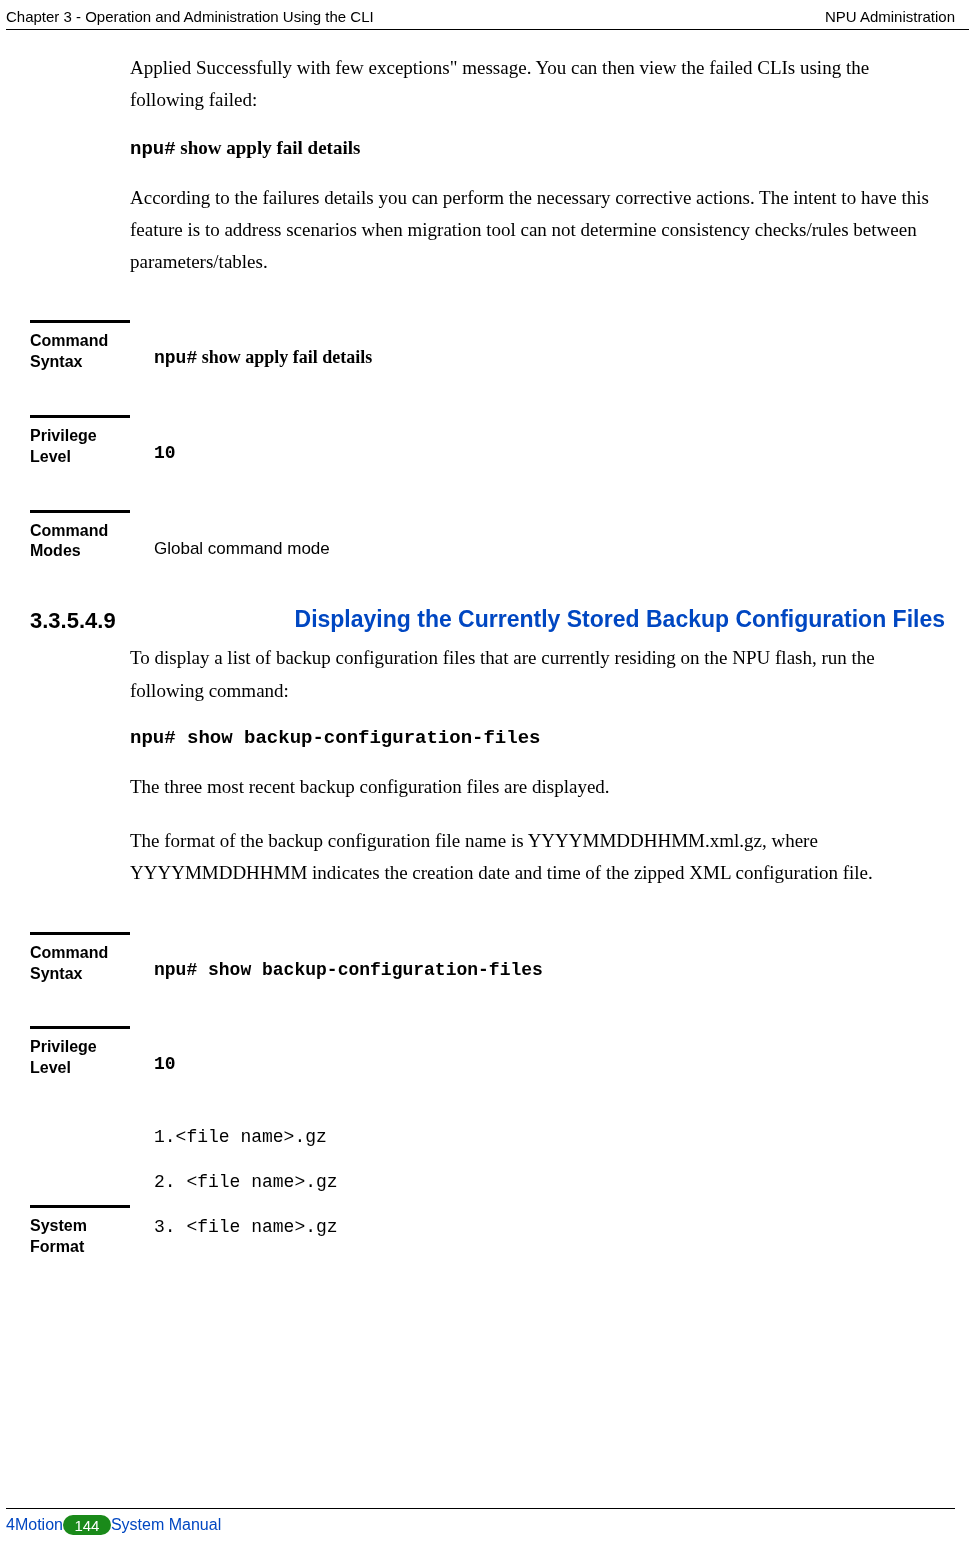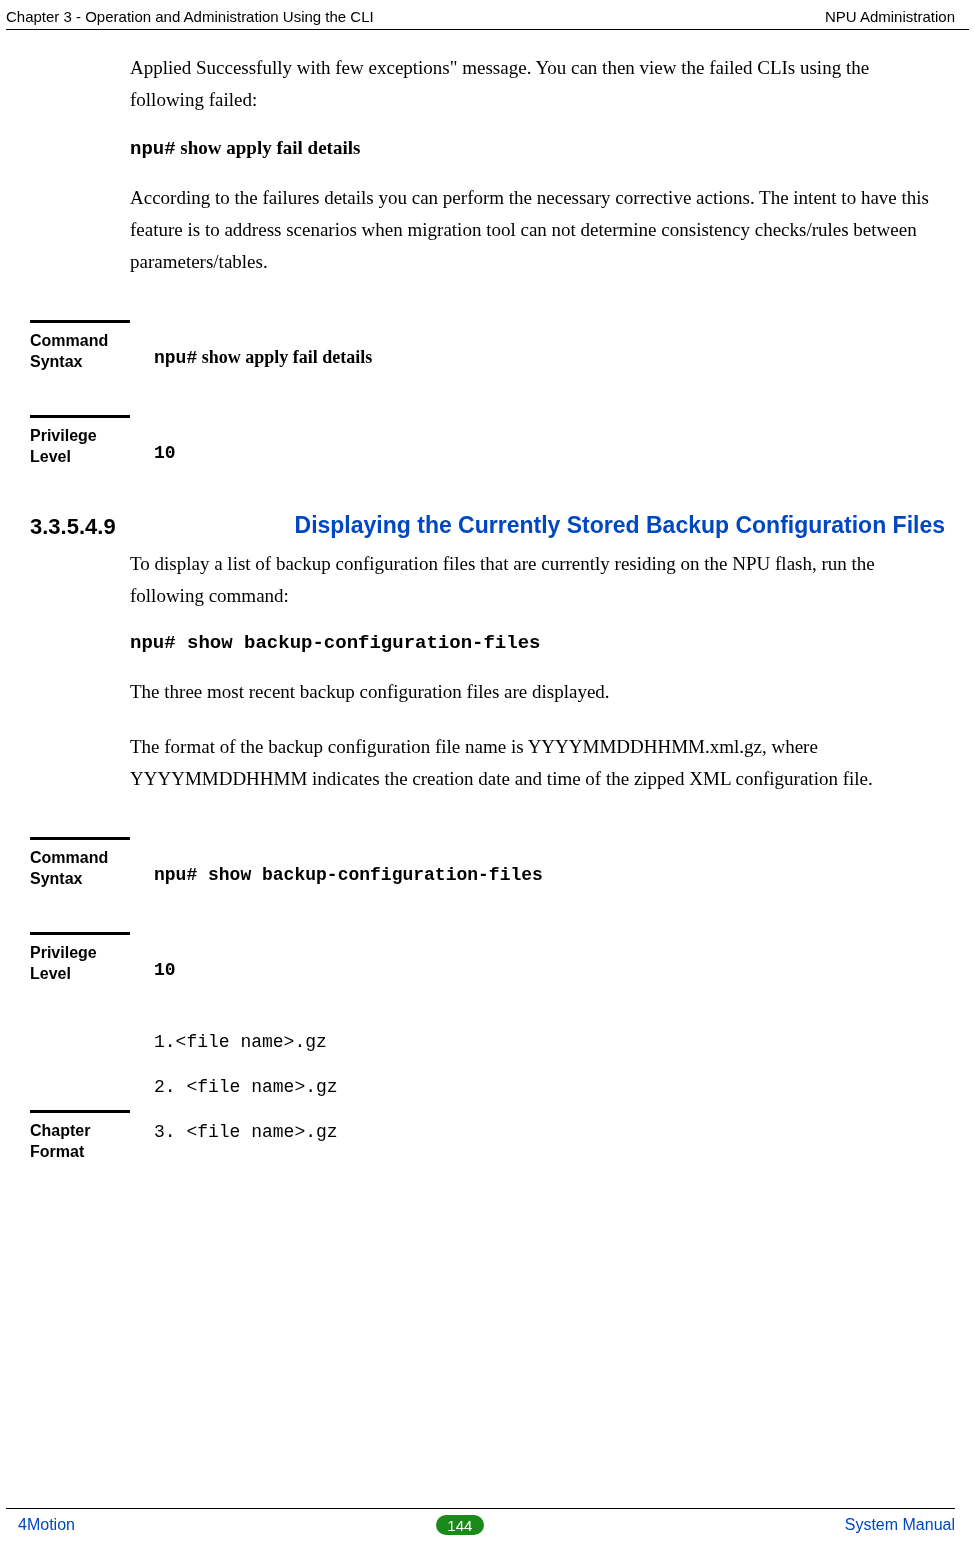--- a/index.html
+++ b/index.html
@@ -78,26 +78,25 @@
       padding-left: 24px;
       text-align: right;
     }
     .footer {
       position: absolute;
       bottom: 10px; left: 0; right: 0;
       padding: 0 20px 0 6px;
     }
     .footer-line {
       display: flex;
-      justify-content: space-between;
+      justify-content: flex-start;
       align-items: center;
       font-family: Arial, Helvetica, sans-serif;
       font-size: 16px;
       color: #0047c2;
-      margin-left: 12px;
     }
     .page-badge {
       background: #1a8a1a;
       color: #fff;
       border-radius: 18px;
       width: 48px; height: 20px;
       display: inline-flex;
       align-items: center;
       justify-content: center;
       font-size: 15px;
@@ -143,20 +142,29 @@
   <div class="side-block">
     <div class="side-row">
       <div>
         <hr class="side-rule">
         <div class="side-label">Privilege Level</div>
       </div>
       <div class="side-value mono-b">10</div>
     </div>
   </div>
 
+  <div class="side-block">
+    <div class="side-row">
+      <div>
+        <hr class="side-rule">
+        <div class="side-label">Command Modes</div>
+      </div>
+      <div class="side-value arial">Global command mode</div>
+    </div>
+  </div>
 
   <div class="section-head">
     <div class="sec-num">3.3.5.4.9</div>
     <div class="sec-title">Displaying the Currently Stored Backup Configuration Files</div>
   </div>
 
   <div class="main-col">
     <p class="para" style="margin-top:8px">To display a list of backup configuration files that are currently residing on the NPU flash, run the following command:</p>
     <p class="cmd-line mono" style="font-weight:bold">npu# show backup-configuration-files</p>
     <p class="para">The three most recent backup configuration files are displayed.</p>
@@ -180,21 +188,21 @@
         <div class="side-label">Privilege Level</div>
       </div>
       <div class="side-value mono-b">10</div>
     </div>
   </div>
 
   <div class="side-block">
     <div class="side-row">
       <div>
         <hr class="side-rule">
-        <div class="side-label">Chapter Format</div>
+        <div class="side-label">System Format</div>
       </div>
       <div class="side-value mono-n dfmt">
         <p>1.&lt;file name&gt;.gz</p>
         <p>2. &lt;file name&gt;.gz</p>
         <p>3. &lt;file name&gt;.gz</p>
       </div>
     </div>
   </div>
 
 </div>

